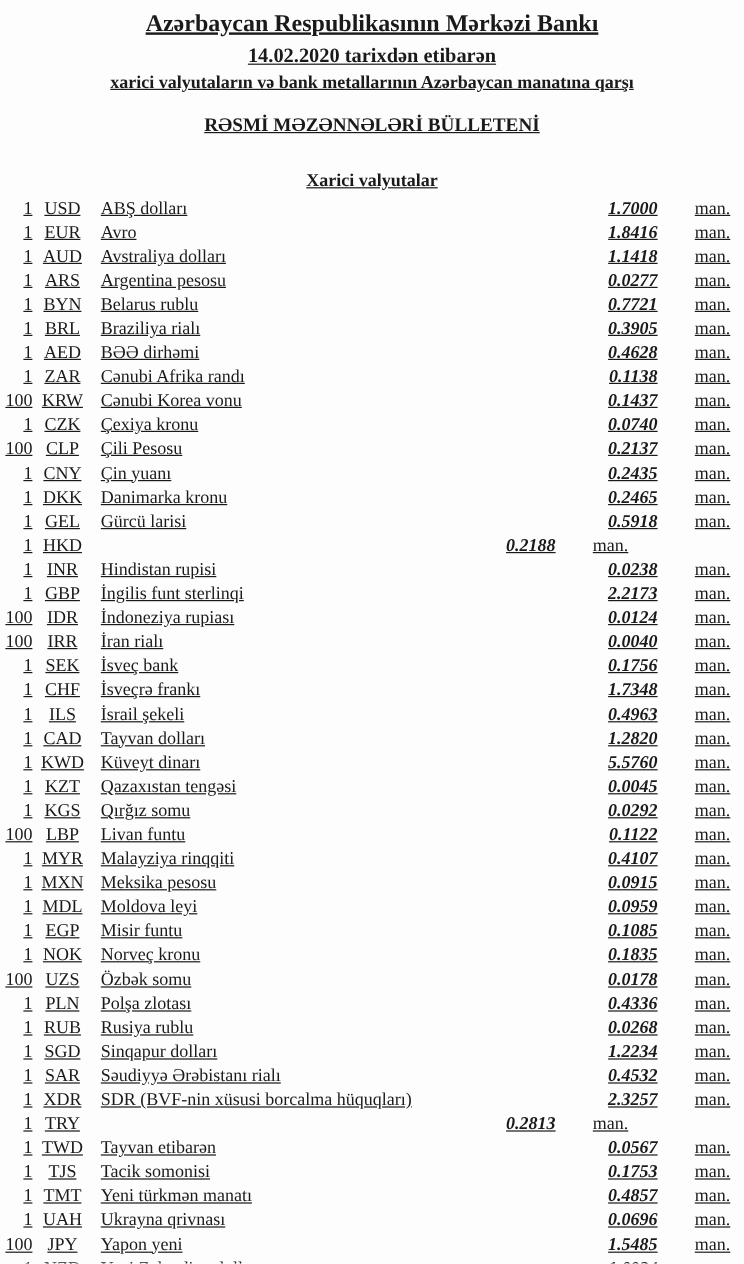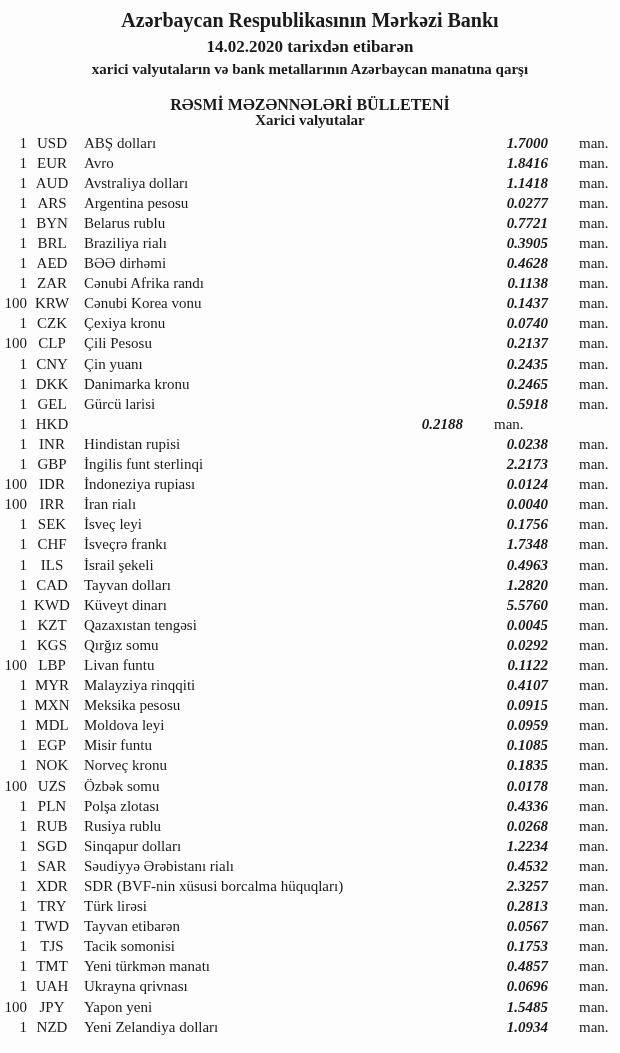--- a/index.html
+++ b/index.html
@@ -5,21 +5,21 @@
   * { margin: 0; padding: 0; box-sizing: border-box; }
   html, body { background: #ffffff; }
   body {
     width: 620px;
     height: 1053px;
     overflow: hidden;
     font-family: "Liberation Serif", "DejaVu Serif", serif;
     color: #1a1a1a;
     background: #fdfdfd;
   }
-  .page { width: 620px; height: 832px; }
+  .page { width: 620px; height: 832px; text-decoration: underline; }
 
   header { text-align: center; }
   .bank-name {
     font-size: 20px;
     font-weight: bold;
     line-height: 20px;
     padding-top: 10px;
   }
   .date-line {
     font-size: 17px;
@@ -37,20 +37,21 @@
     font-size: 16px;
     font-weight: bold;
     line-height: 16px;
     margin-top: 20px;
   }
   .section-title {
     text-align: center;
     font-size: 15px;
     font-weight: bold;
     line-height: 15px;
+    margin-top: 31px;
   }
 
   .rates-table { margin-top: 5px; }
   .row {
     display: grid;
     grid-template-columns: 27px 50px 1fr 85px 72px;
     height: 20.1px;
     align-items: center;
     font-size: 15px;
   }
@@ -203,21 +204,21 @@
       <div class="row">
         <span class="qty">100</span>
         <span class="code">IRR</span>
         <span class="name">İran rialı</span>
         <span class="rate">0.0040</span>
         <span class="unit">man.</span>
       </div>
       <div class="row">
         <span class="qty">1</span>
         <span class="code">SEK</span>
-        <span class="name">İsveç leyi</span>
+        <span class="name">İsveç bank</span>
         <span class="rate">0.1756</span>
         <span class="unit">man.</span>
       </div>
       <div class="row">
         <span class="qty">1</span>
         <span class="code">CHF</span>
         <span class="name">İsveçrə frankı</span>
         <span class="rate">1.7348</span>
         <span class="unit">man.</span>
       </div>
@@ -336,21 +337,20 @@
       <div class="row">
         <span class="qty">1</span>
         <span class="code">XDR</span>
         <span class="name">SDR (BVF-nin xüsusi borcalma hüquqları)</span>
         <span class="rate">2.3257</span>
         <span class="unit">man.</span>
       </div>
       <div class="row">
         <span class="qty">1</span>
         <span class="code">TRY</span>
-        <span class="name">Türk lirəsi</span>
         <span class="rate">0.2813</span>
         <span class="unit">man.</span>
       </div>
       <div class="row">
         <span class="qty">1</span>
         <span class="code">TWD</span>
         <span class="name">Tayvan etibarən</span>
         <span class="rate">0.0567</span>
         <span class="unit">man.</span>
       </div>

